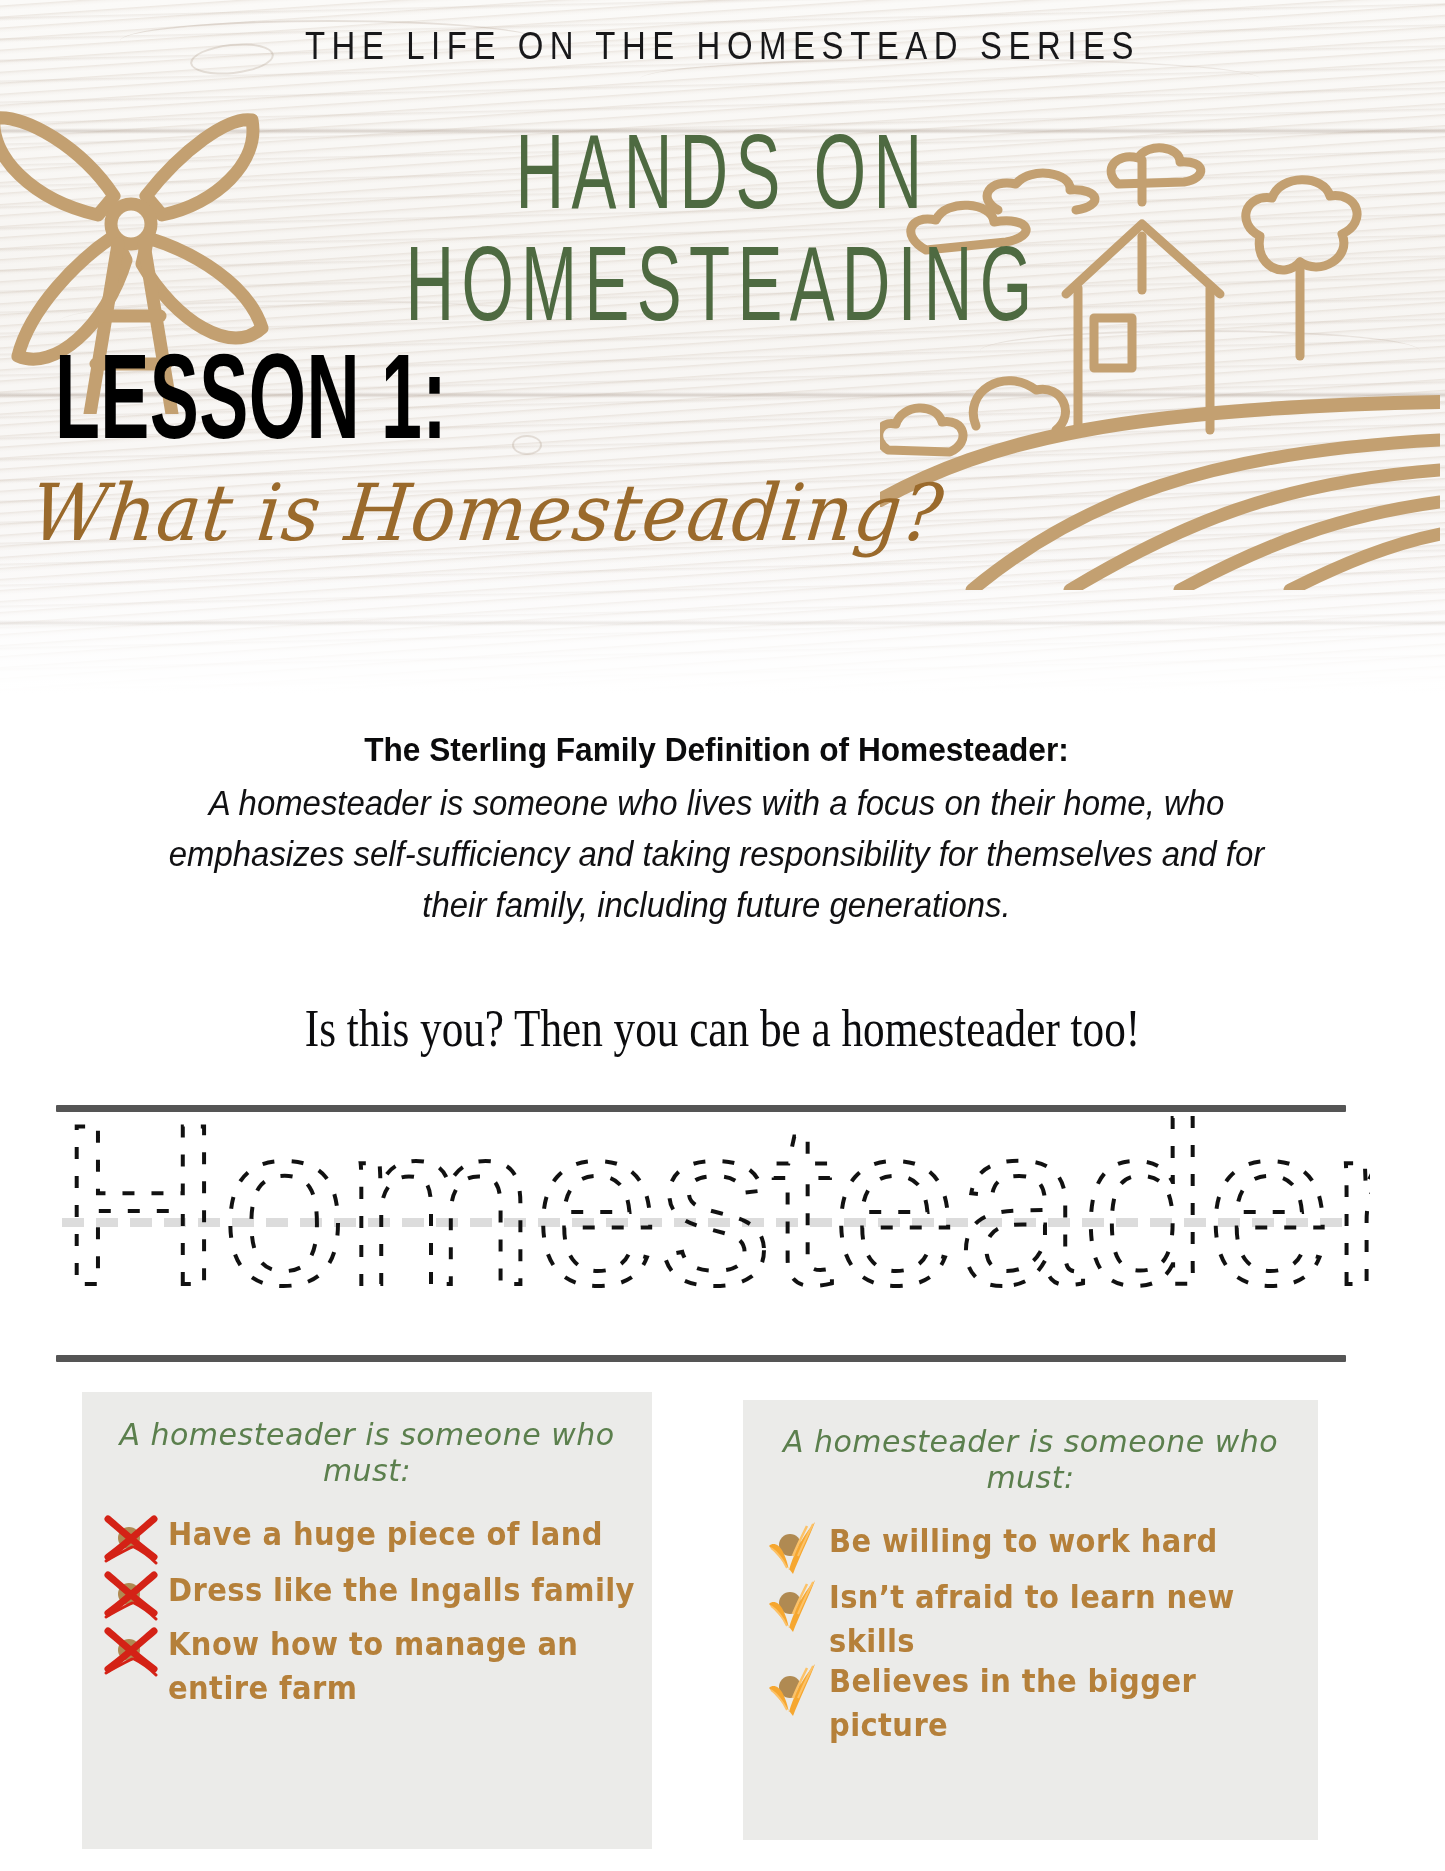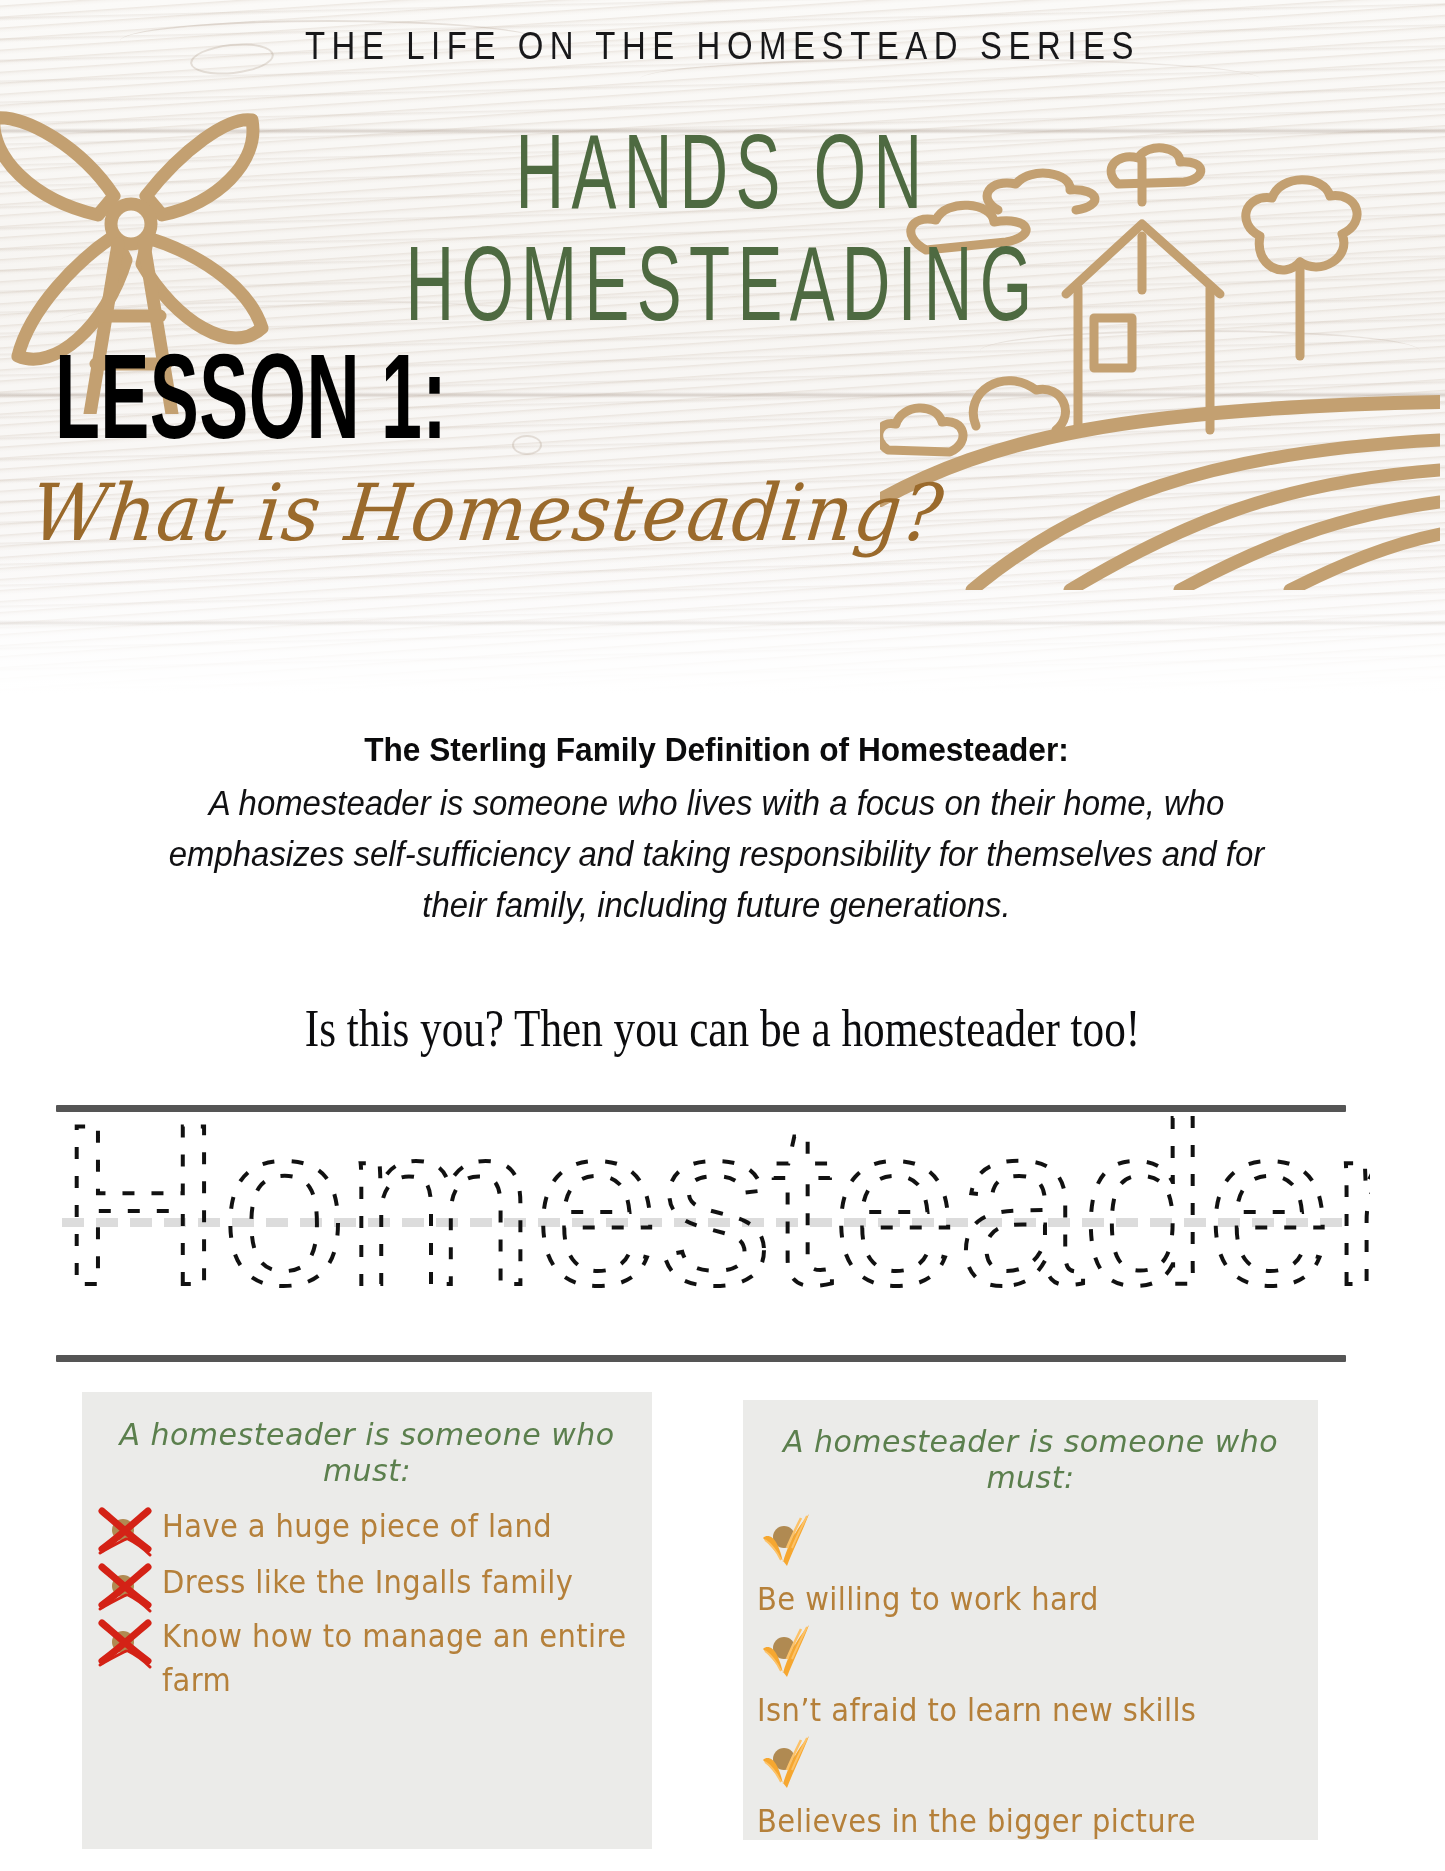--- a/index.html
+++ b/index.html
@@ -186,21 +186,21 @@
     font-style: italic;
     font-size: 30px;
     line-height: 36px;
     color: #5b7f4d;
     text-align: center;
     padding: 25px 28px 0 28px;
     letter-spacing: 0.5px;
   }
   .panel-right .panel-head { font-size: 30px; padding-top: 24px; }
 
-  .items { margin-top: 14px; padding: 0 6px 0 14px; }
+  .items { margin-top: 22px; padding: 0 6px 0 20px; font-weight: bold; }
   .item {
     display: flex;
     align-items: flex-start;
     gap: 8px;
     margin-bottom: 2px;
     position: relative;
     min-height: 54px;
   }
   .mark {
     position: relative;
@@ -216,21 +216,21 @@
   .item-text {
     font-family: "DejaVu Sans", sans-serif;
     font-size: 29px;
     line-height: 39px;
     color: #b5803a;
     letter-spacing: 0.4px;
     padding-top: 4px;
     transform: scaleY(1.12);
     transform-origin: 0 50%;
   }
-  .panel-right .item { min-height: 56px; flex-direction: column; }
+  .panel-right .item { min-height: 56px; }
 </style>
 </head>
 <body>
 
 <div class="page">
 
   <div class="wood-bg">
     <div class="plank-seam" style="top:128px;"></div>
     <div class="plank-seam" style="top:392px;"></div>
     <div class="plank-seam" style="top:620px; opacity:.5;"></div>

